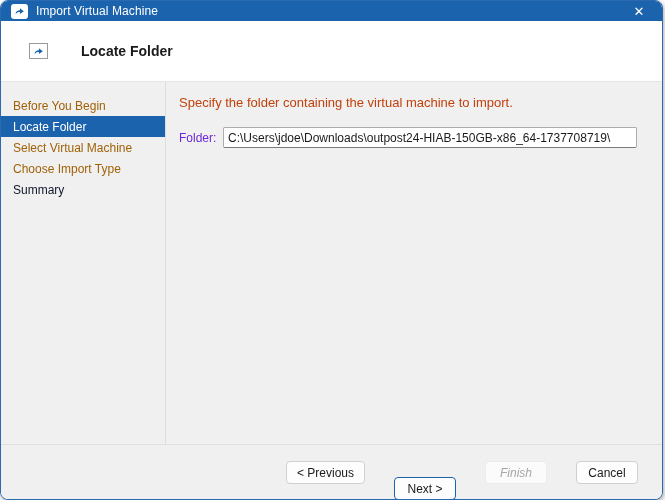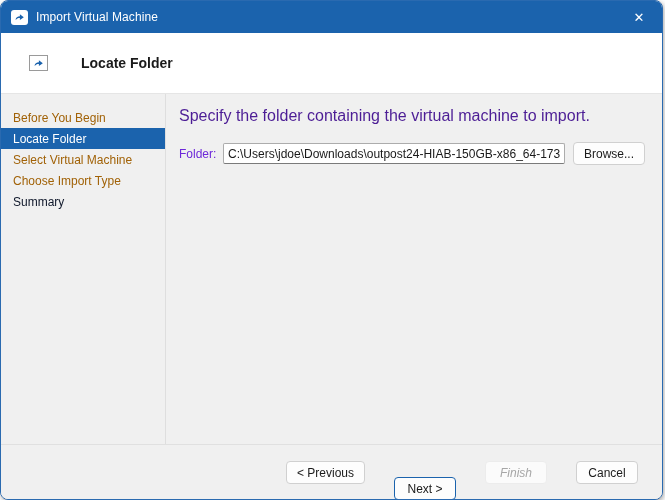--- a/index.html
+++ b/index.html
@@ -5,21 +5,21 @@
   * { margin:0; padding:0; box-sizing:border-box; }
   html,body { background:#ffffff; font-family:"Liberation Sans", sans-serif; }
   .window {
     position:relative; width:663px; height:500px; margin:0;
     border:1px solid #2a6ab0; border-radius:8px; overflow:hidden;
     background:#f0f0f0; box-shadow:1px 2px 5px rgba(0,0,0,0.35);
     display:flex; flex-direction:column;
   }
   
   .titlebar {
-    height:32px; background:#1b63ad; color:#fff; flex:0 0 auto;
+    height:20px; background:#1b63ad; color:#fff; flex:0 0 auto;
     display:flex; align-items:center; padding:0 0 0 10px;
   }
   .titlebar-icon {
     width:17px; height:15px; background:#fff; border-radius:3px;
     display:flex; align-items:center; justify-content:center; margin-right:8px;
   }
   .titlebar-icon svg { display:block; }
   .titlebar-title { font-size:12px; letter-spacing:0.1px; }
   .titlebar-spacer { flex:1; }
   .close-btn {
@@ -39,21 +39,21 @@
   
   .body { flex:1 1 auto; display:flex; background:#f0f0f0; }
   .sidebar { width:165px; flex:0 0 auto; border-right:1px solid #dedede; padding-top:13px; }
   .side-item {
     height:21px; display:flex; align-items:center; padding-left:12px;
     font-size:12px; color:#a16207; white-space:nowrap;
   }
   .side-item.selected { background:#1b63ad; color:#ffffff; }
   .side-item.disabled { color:#0f172a; }
   .content { flex:1 1 auto; padding:13px 17px 0 13px; }
-  .instruction { font-size:16px; color:#4c1d95; margin-bottom:17px; }
+  .instruction { font-size:13px; color:#c2410c; margin-bottom:17px; }
   .folder-row { display:flex; align-items:center; }
   .folder-label { font-size:12px; color:#6d28d9; width:44px; flex:0 0 auto; }
   .folder-input {
     flex:1 1 auto; height:21px; font-family:"Liberation Sans", sans-serif;
     font-size:12px; color:#1a1a1a; background:#ffffff;
     border:1px solid #acacac; border-bottom-color:#7a7a7a; border-radius:2px;
     padding:0 4px; margin-right:8px; outline:none;
   }
   .btn {
     height:23px; min-width:62px; padding:0 10px;
@@ -103,21 +103,20 @@
       <div class="side-item">Select Virtual Machine</div>
       <div class="side-item">Choose Import Type</div>
       <div class="side-item disabled">Summary</div>
     </div>
 
     <div class="content">
       <div class="instruction">Specify the folder containing the virtual machine to import.</div>
       <div class="folder-row">
         <span class="folder-label">Folder:</span>
         <input class="folder-input" type="text" value="C:\Users\jdoe\Downloads\outpost24-HIAB-150GB-x86_64-1737708719\" style="">
-        <button class="btn browse">Browse...</button>
       </div>
     </div>
 
   </div>
 
   <div class="footer">
     <button class="btn">&lt; Previous</button>
     <button class="btn default">Next &gt;</button>
     <button class="btn disabled">Finish</button>
     <button class="btn">Cancel</button>

